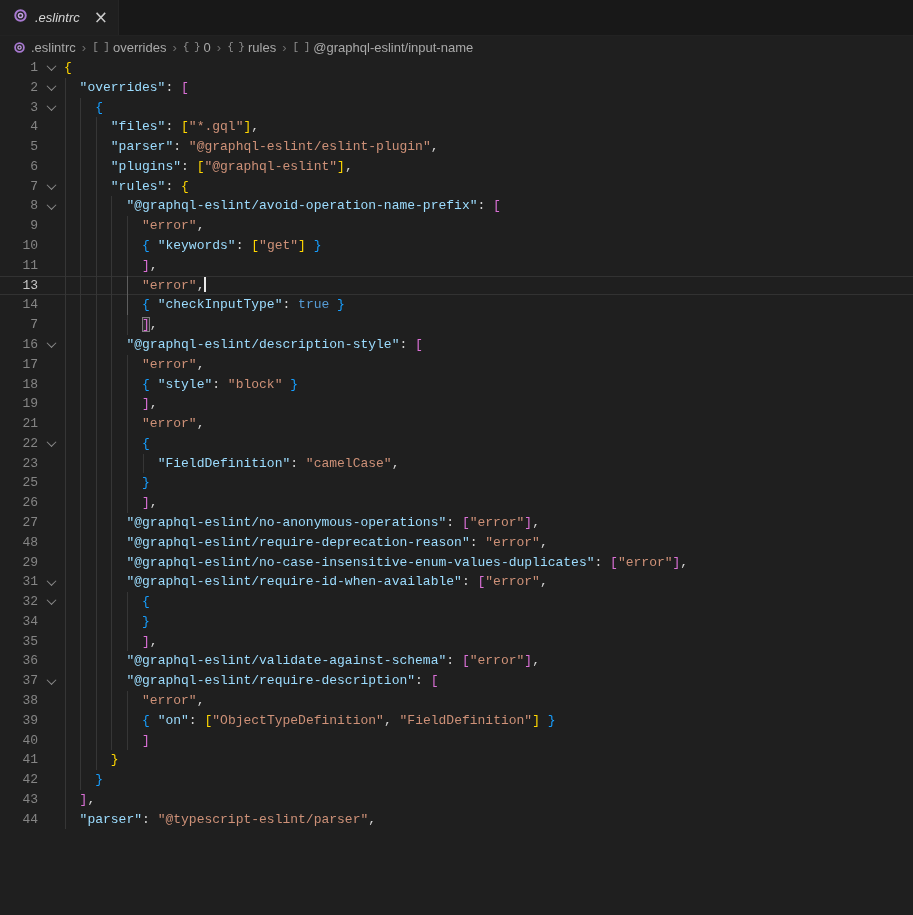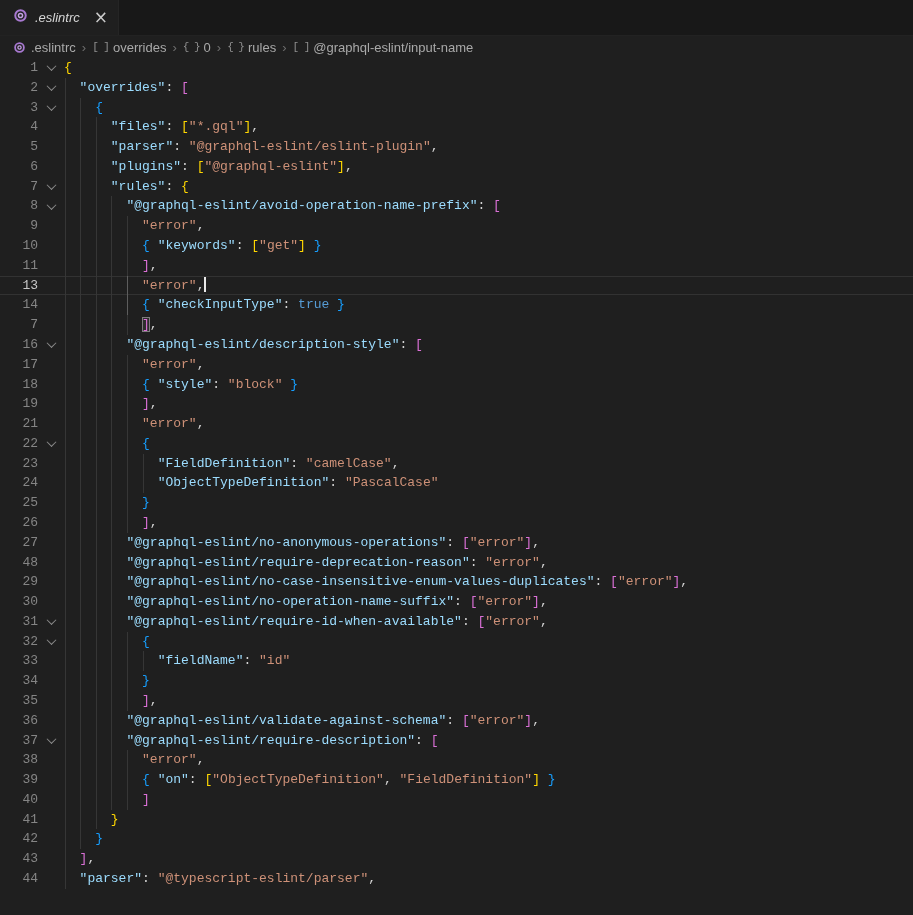--- a/index.html
+++ b/index.html
@@ -290,31 +290,20 @@
       <div class="gutter">23</div>
       <div class="foldcol"></div>
       <div class="linecontent">            <span class="tk-k">"FieldDefinition"</span><span class="tk-p">: </span><span class="tk-s">"camelCase"</span><span class="tk-p">,</span></div>
     </div>
     <div class="row">
       <div class="guide" style="left: 64.5px;"></div>
       <div class="guide" style="left: 80.1px;"></div>
       <div class="guide" style="left: 95.7px;"></div>
       <div class="guide" style="left: 111.3px;"></div>
       <div class="guide" style="left: 126.9px;"></div>
-      <div class="guide" style="left: 142.5px;"></div>
-      <div class="gutter">24</div>
-      <div class="foldcol"></div>
-      <div class="linecontent">            <span class="tk-k">"ObjectTypeDefinition"</span><span class="tk-p">: </span><span class="tk-s">"PascalCase"</span></div>
-    </div>
-    <div class="row">
-      <div class="guide" style="left: 64.5px;"></div>
-      <div class="guide" style="left: 80.1px;"></div>
-      <div class="guide" style="left: 95.7px;"></div>
-      <div class="guide" style="left: 111.3px;"></div>
-      <div class="guide" style="left: 126.9px;"></div>
       <div class="gutter">25</div>
       <div class="foldcol"></div>
       <div class="linecontent">          <span class="tk-b3">}</span></div>
     </div>
     <div class="row">
       <div class="guide" style="left: 64.5px;"></div>
       <div class="guide" style="left: 80.1px;"></div>
       <div class="guide" style="left: 95.7px;"></div>
       <div class="guide" style="left: 111.3px;"></div>
       <div class="guide" style="left: 126.9px;"></div>
@@ -347,57 +336,37 @@
       <div class="guide" style="left: 111.3px;"></div>
       <div class="gutter">29</div>
       <div class="foldcol"></div>
       <div class="linecontent">        <span class="tk-k">"@graphql-eslint/no-case-insensitive-enum-values-duplicates"</span><span class="tk-p">: </span><span class="tk-b2">[</span><span class="tk-s">"error"</span><span class="tk-b2">]</span><span class="tk-p">,</span></div>
     </div>
     <div class="row">
       <div class="guide" style="left: 64.5px;"></div>
       <div class="guide" style="left: 80.1px;"></div>
       <div class="guide" style="left: 95.7px;"></div>
       <div class="guide" style="left: 111.3px;"></div>
-      <div class="gutter">30</div>
-      <div class="foldcol"></div>
-      <div class="linecontent">        <span class="tk-k">"@graphql-eslint/no-operation-name-suffix"</span><span class="tk-p">: </span><span class="tk-b2">[</span><span class="tk-s">"error"</span><span class="tk-b2">]</span><span class="tk-p">,</span></div>
-    </div>
-    <div class="row">
-      <div class="guide" style="left: 64.5px;"></div>
-      <div class="guide" style="left: 80.1px;"></div>
-      <div class="guide" style="left: 95.7px;"></div>
-      <div class="guide" style="left: 111.3px;"></div>
       <div class="gutter">31</div>
       <div class="foldcol">
         <div class="chev"></div>
       </div>
       <div class="linecontent">        <span class="tk-k">"@graphql-eslint/require-id-when-available"</span><span class="tk-p">: </span><span class="tk-b2">[</span><span class="tk-s">"error"</span><span class="tk-p">,</span></div>
     </div>
     <div class="row">
       <div class="guide" style="left: 64.5px;"></div>
       <div class="guide" style="left: 80.1px;"></div>
       <div class="guide" style="left: 95.7px;"></div>
       <div class="guide" style="left: 111.3px;"></div>
       <div class="guide" style="left: 126.9px;"></div>
       <div class="gutter">32</div>
       <div class="foldcol">
         <div class="chev"></div>
       </div>
       <div class="linecontent">          <span class="tk-b3">{</span></div>
-    </div>
-    <div class="row">
-      <div class="guide" style="left: 64.5px;"></div>
-      <div class="guide" style="left: 80.1px;"></div>
-      <div class="guide" style="left: 95.7px;"></div>
-      <div class="guide" style="left: 111.3px;"></div>
-      <div class="guide" style="left: 126.9px;"></div>
-      <div class="guide" style="left: 142.5px;"></div>
-      <div class="gutter">33</div>
-      <div class="foldcol"></div>
-      <div class="linecontent">            <span class="tk-k">"fieldName"</span><span class="tk-p">: </span><span class="tk-s">"id"</span></div>
     </div>
     <div class="row">
       <div class="guide" style="left: 64.5px;"></div>
       <div class="guide" style="left: 80.1px;"></div>
       <div class="guide" style="left: 95.7px;"></div>
       <div class="guide" style="left: 111.3px;"></div>
       <div class="guide" style="left: 126.9px;"></div>
       <div class="gutter">34</div>
       <div class="foldcol"></div>
       <div class="linecontent">          <span class="tk-b3">}</span></div>

